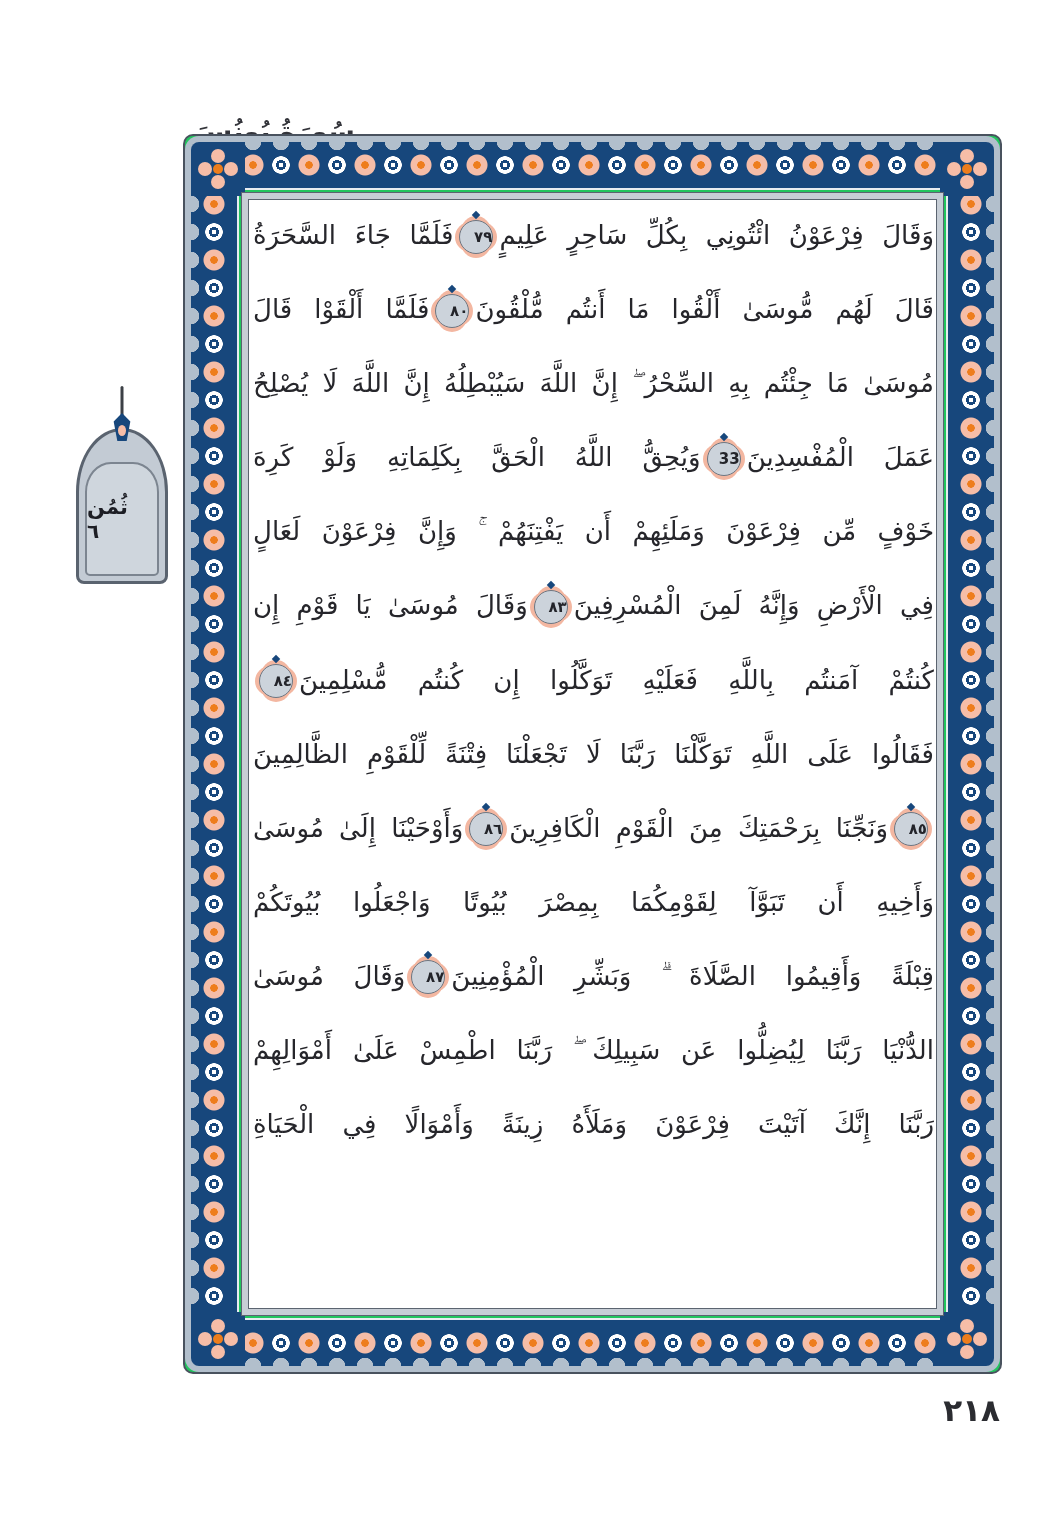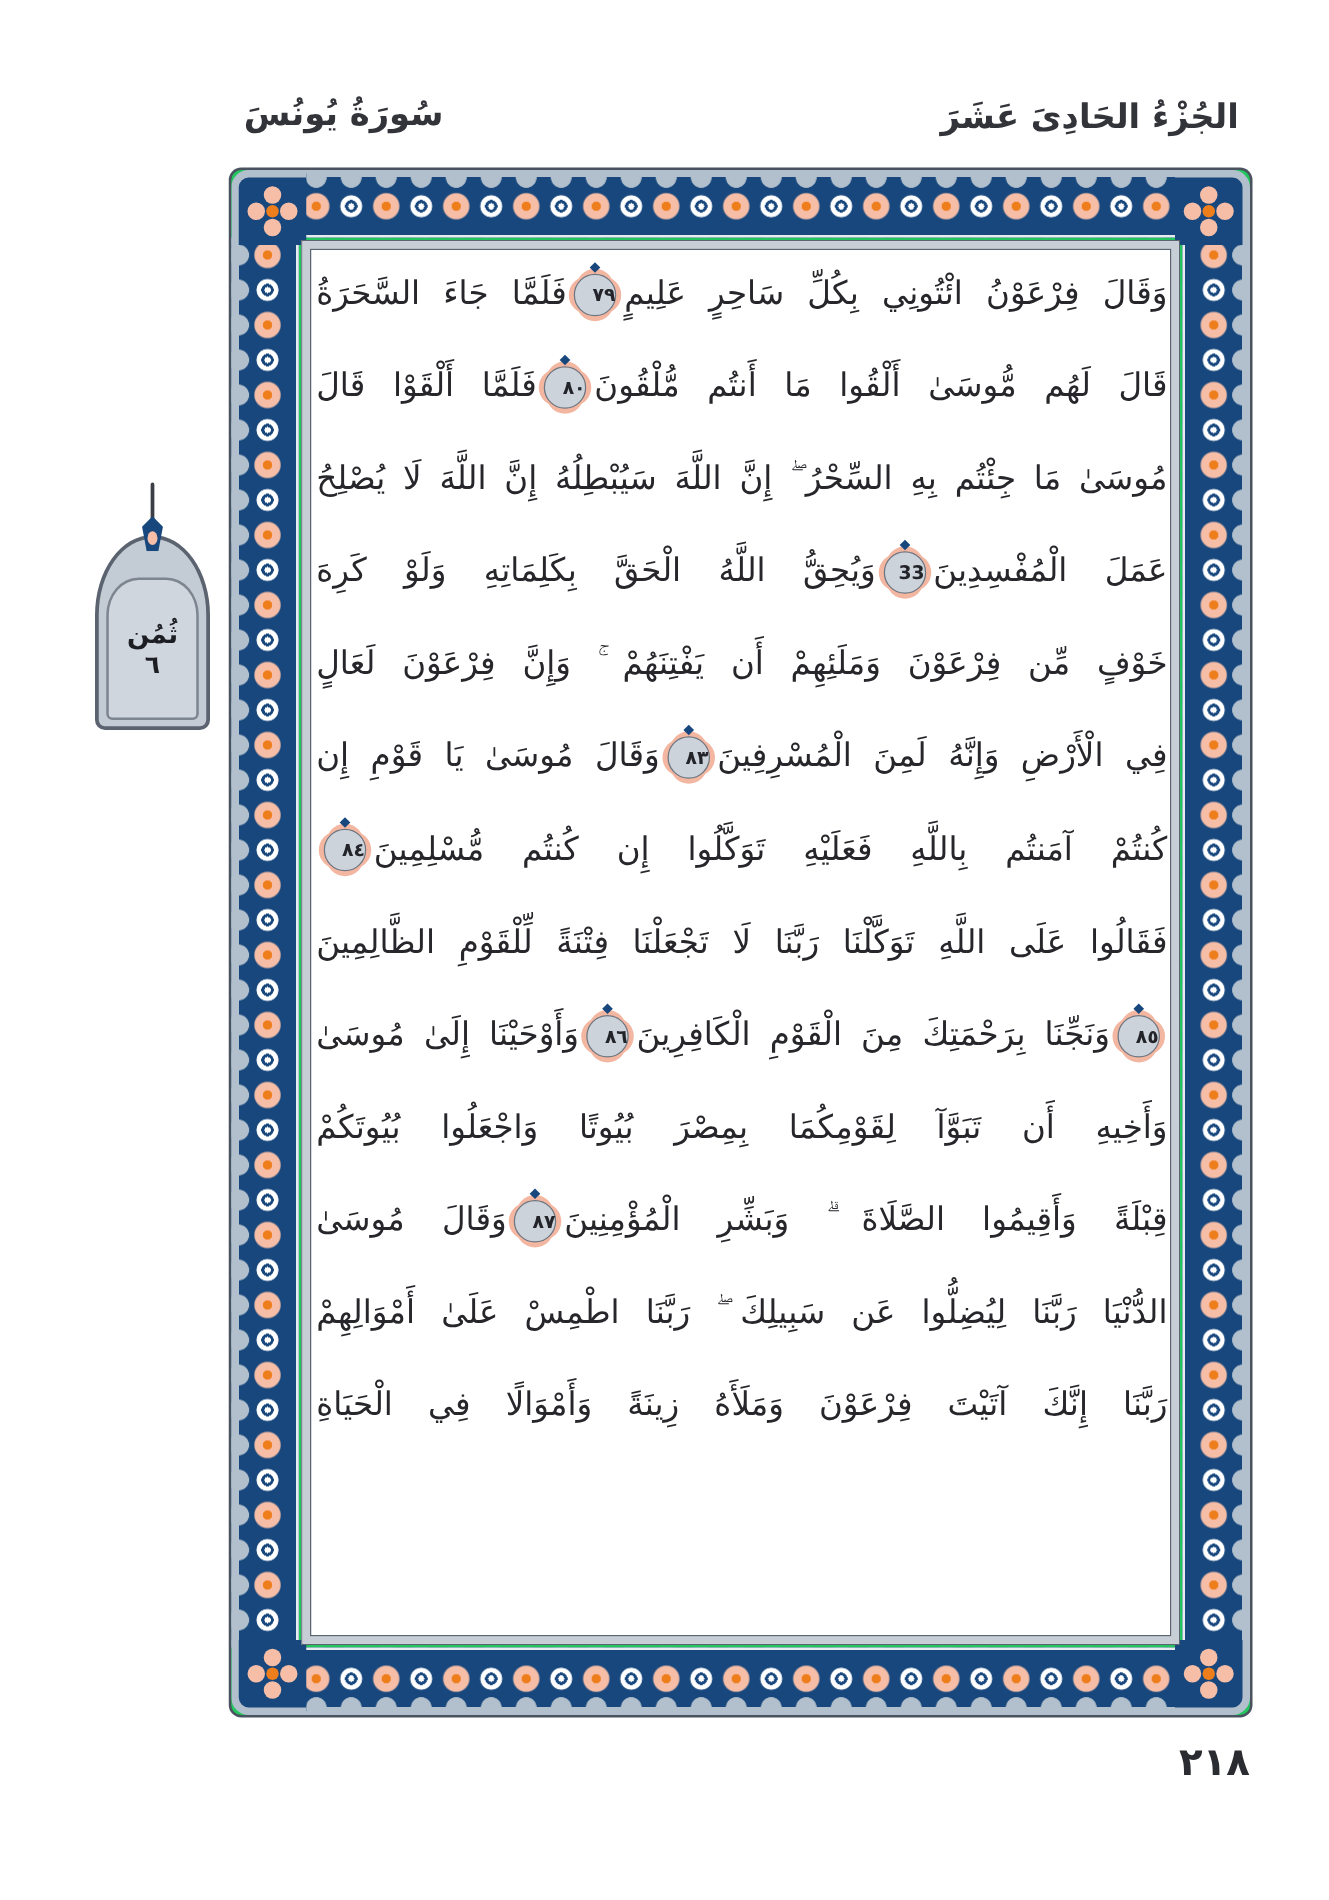--- a/index.html
+++ b/index.html
@@ -2,21 +2,21 @@
 <html lang="ar"><head>
 <meta charset="utf-8">
 <style>
   html,body{margin:0;padding:0;background:#ffffff;}
   #canvas{
     position:relative; width:1063px; height:1520px; background:#ffffff;
     font-family:"DejaVu Sans", sans-serif; color:#26262b; overflow:hidden;
   }
 
   
-  .hdr{position:absolute; font-weight:bold; font-size:27px; color:#33343a; direction:rtl; white-space:nowrap;}
+  .hdr{position:absolute; font-weight:bold; font-size:27px; color:#33343a; direction:rtl; white-space:nowrap;margin-top:40px;}
   .hdr-right{top:78px; right:72px;}
   .hdr-left{top:76px; left:195px;}
 
   
   .frame{position:absolute; left:185px; top:136px; width:815px; height:1236px;
          box-shadow:0 0 0 2px #49525e; border-radius:8px; background:#22c55e;}
   .band{position:absolute; background-color:#17477c;}
   
   .band-top{left:54px; right:54px; top:0; height:54px;
     background-image:
@@ -85,40 +85,39 @@
     transform:translateX(-50%) rotate(45deg); width:6px; height:6px; background:#17477c;}
 
   
   .ornament{position:absolute; left:76px; top:428px; width:92px; height:156px;}
   .dome-stem{position:absolute; left:50%; top:-42px; width:3px; height:40px; background:#3c4046; border-radius:3px;
     transform:translateX(-50%);}
   .dome-body{position:absolute; inset:0; background:#c3cbd4; border:3px solid #5a636f;
     border-radius:46px 46px 8px 8px / 64px 64px 8px 8px; box-sizing:border-box;}
   .dome-panel{position:absolute; left:9px; right:9px; top:34px; bottom:8px; background:#cfd6dd;
     border:2px solid #7c8590; border-radius:26px 26px 5px 5px / 30px 30px 5px 5px;
-    display:flex; flex-direction:column; align-items:center; justify-content:center;
+    display:flex; flex-direction:column; align-items:flex-start; justify-content:center;
     font-weight:bold; color:#1d1e24;}
   .dome-label{font-size:21px; line-height:24px;}
   .dome-number{font-size:20px; line-height:24px;}
   .dome-crest{position:absolute; top:-15px; left:50%; transform:translateX(-50%);
     width:26px; height:28px; background:#17477c;
     clip-path:polygon(50% 0, 82% 30%, 68% 100%, 32% 100%, 18% 30%);}
   .dome-crest::after{content:''; position:absolute; left:50%; top:12px; transform:translateX(-50%);
     width:8px; height:11px; border-radius:50%; background:#f6bda7;}
 
   
   .page-number{position:absolute; left:185px; width:815px; top:1392px; text-align:right;
     font-size:31px; font-weight:bold; color:#2b2c31;}
 </style>
 </head>
 <body>
 
 <div id="canvas">
 
-  <div class="hdr hdr-right">الجُزْءُ الحَادِىَ عَشَرَ</div>
   <div class="hdr hdr-left">سُورَةُ يُونُسَ</div>
 
   <div class="frame">
     <div class="band band-top"></div>
     <div class="band band-bottom"></div>
     <div class="band band-left"></div>
     <div class="band band-right"></div>
     <div class="corner corner-tl"></div>
     <div class="corner corner-tr"></div>
     <div class="corner corner-bl"></div>

